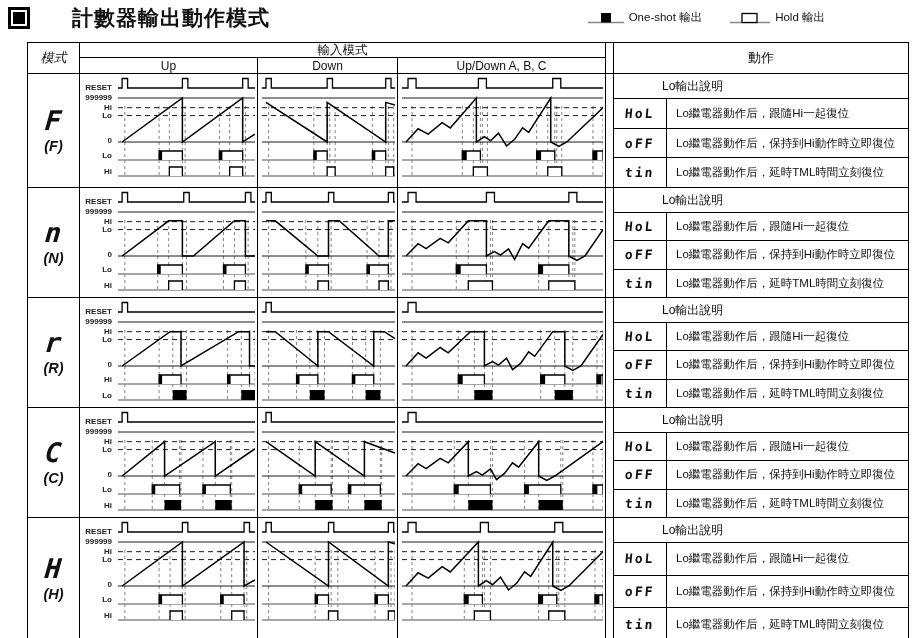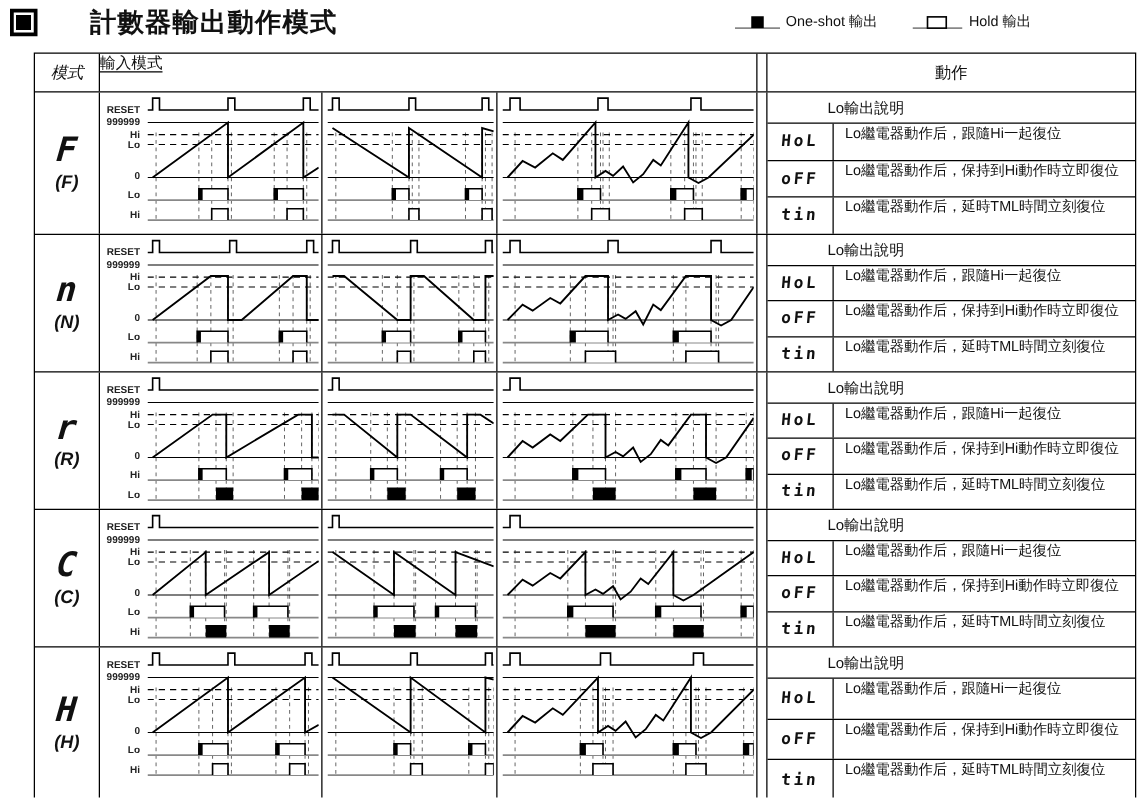--- a/index.html
+++ b/index.html
@@ -12,42 +12,42 @@
   .legend-item svg{display:block;}
   .tbl{position:absolute;left:27px;top:42px;width:880px;border:1.5px solid #000;}
   .grid-row{display:grid;grid-template-columns:52px 178px 140px 208px 7px 295px;}
   .hdr{height:30px;border-bottom:1px solid #000;font-size:13px;}
   .hdr .cell{display:flex;align-items:center;justify-content:center;}
   .c-mode{border-right:1px solid #000;font-style:italic;}
   .c-up,.c-down{border-right:1px solid #000;font-weight:bold;}
   .c-updown{border-right:1px solid #000;}
   .c-sliver{}
   .c-action{border-left:1px solid #000;}
-  .inputmode-wrap{display:flex;flex-direction:row;grid-column:2/5;border-right:1px solid #000;}
+  .inputmode-wrap{display:flex;flex-direction:column;grid-column:2/5;border-right:1px solid #000;}
   .inputmode-top{height:14px;display:flex;align-items:center;justify-content:center;border-bottom:1px solid #000;font-size:12.5px;}
   .inputmode-bottom{flex:1;display:grid;grid-template-columns:178px 140px 207px;font-size:12px;}
   .inputmode-bottom div{display:flex;align-items:center;justify-content:center;}
   .inputmode-bottom div:nth-child(-n+2){border-right:1px solid #000;}
   .body-row{border-top:1px solid #000;}
   .body-row:first-of-type{border-top:none;}
   .mode-cell{display:flex;flex-direction:column;align-items:center;justify-content:center;gap:4px;}
   .seg{font-family:"DejaVu Sans Mono",monospace;font-weight:bold;transform:skewX(-5deg);}
   .mode-glyph{font-size:27px;line-height:26px;}
   .mode-label{font-size:14.5px;font-weight:bold;}
   .wave-cell{position:relative;overflow:hidden;}
   .wave-cell svg{display:block;position:absolute;top:0;height:108px;}
   .gutter{position:absolute;left:0;top:0;width:34px;height:108px;font-size:8px;color:#222;}
   .gutter span{position:absolute;right:2px;white-space:nowrap;}
   .action-cell{display:flex;flex-direction:column;font-size:11.5px;}
   .action-hd{height:24px;display:flex;align-items:center;padding-left:48px;border-bottom:1px solid #000;font-size:12px;}
   .action-row{flex:1;display:flex;border-bottom:1px solid #000;}
   .action-row:last-child{border-bottom:none;}
   .code-cell{width:52px;border-right:1px solid #000;display:flex;align-items:center;justify-content:center;}
   .code-txt{font-size:13px;letter-spacing:2px;}
-  .desc-cell{flex:1;display:flex;align-items:flex-start;padding-left:9px;}
+  .desc-cell{flex:1;display:flex;align-items:center;padding-left:9px;}
 </style>
 </head>
 <body>
 
 <div class="titlebar">
   <span class="title-icon"></span>
   <span class="page-title">計數器輸出動作模式</span>
 </div>
 
 <div class="legend">
@@ -65,20 +65,25 @@
     </svg>
     <span>Hold 輸出</span>
   </span>
 </div>
 
 <div class="tbl">
   <div class="grid-row hdr">
     <div class="cell c-mode">模式</div>
     <div class="inputmode-wrap">
       <div class="inputmode-top">輸入模式</div>
+      <div class="inputmode-bottom">
+        <div>Up</div>
+        <div>Down</div>
+        <div>Up/Down A, B, C</div>
+      </div>
     </div>
     <div class="c-sliver"></div>
     <div class="cell c-action">動作</div>
   </div>
   <div id="rows-container">
       <div class="grid-row body-row" style="height: 113px;">
         <div class="mode-cell c-mode">
           <div class="seg mode-glyph">F</div>
           <div class="mode-label">(F)</div>
         </div>

